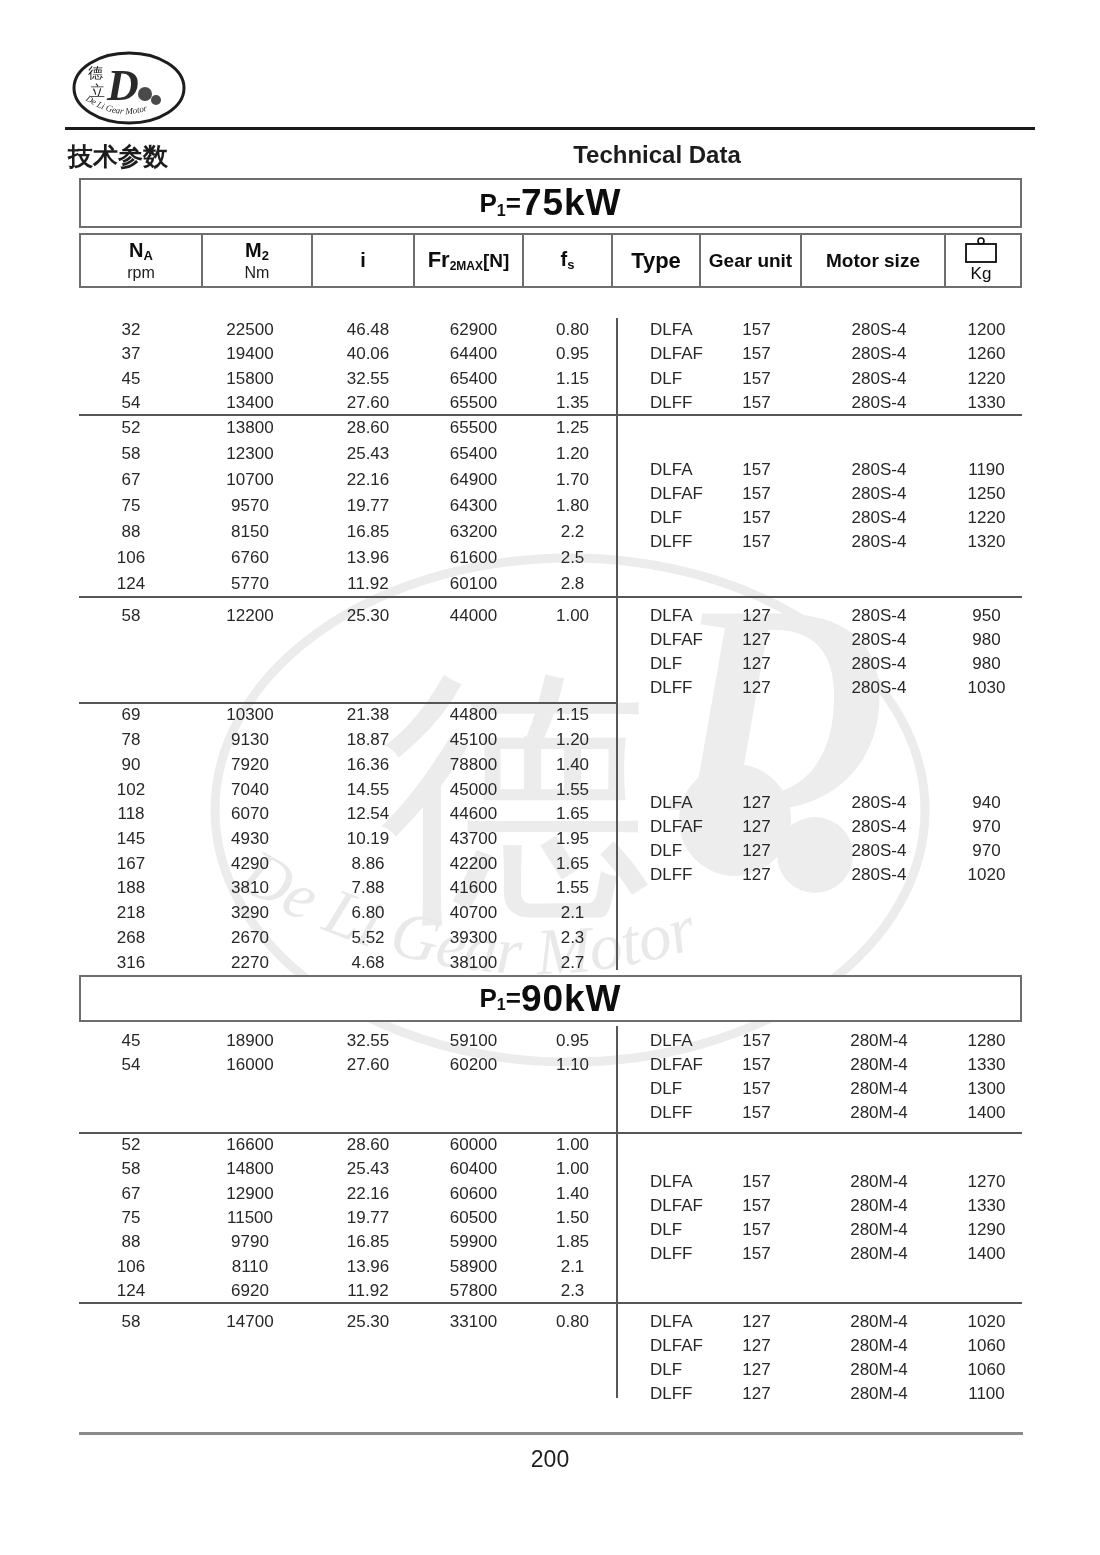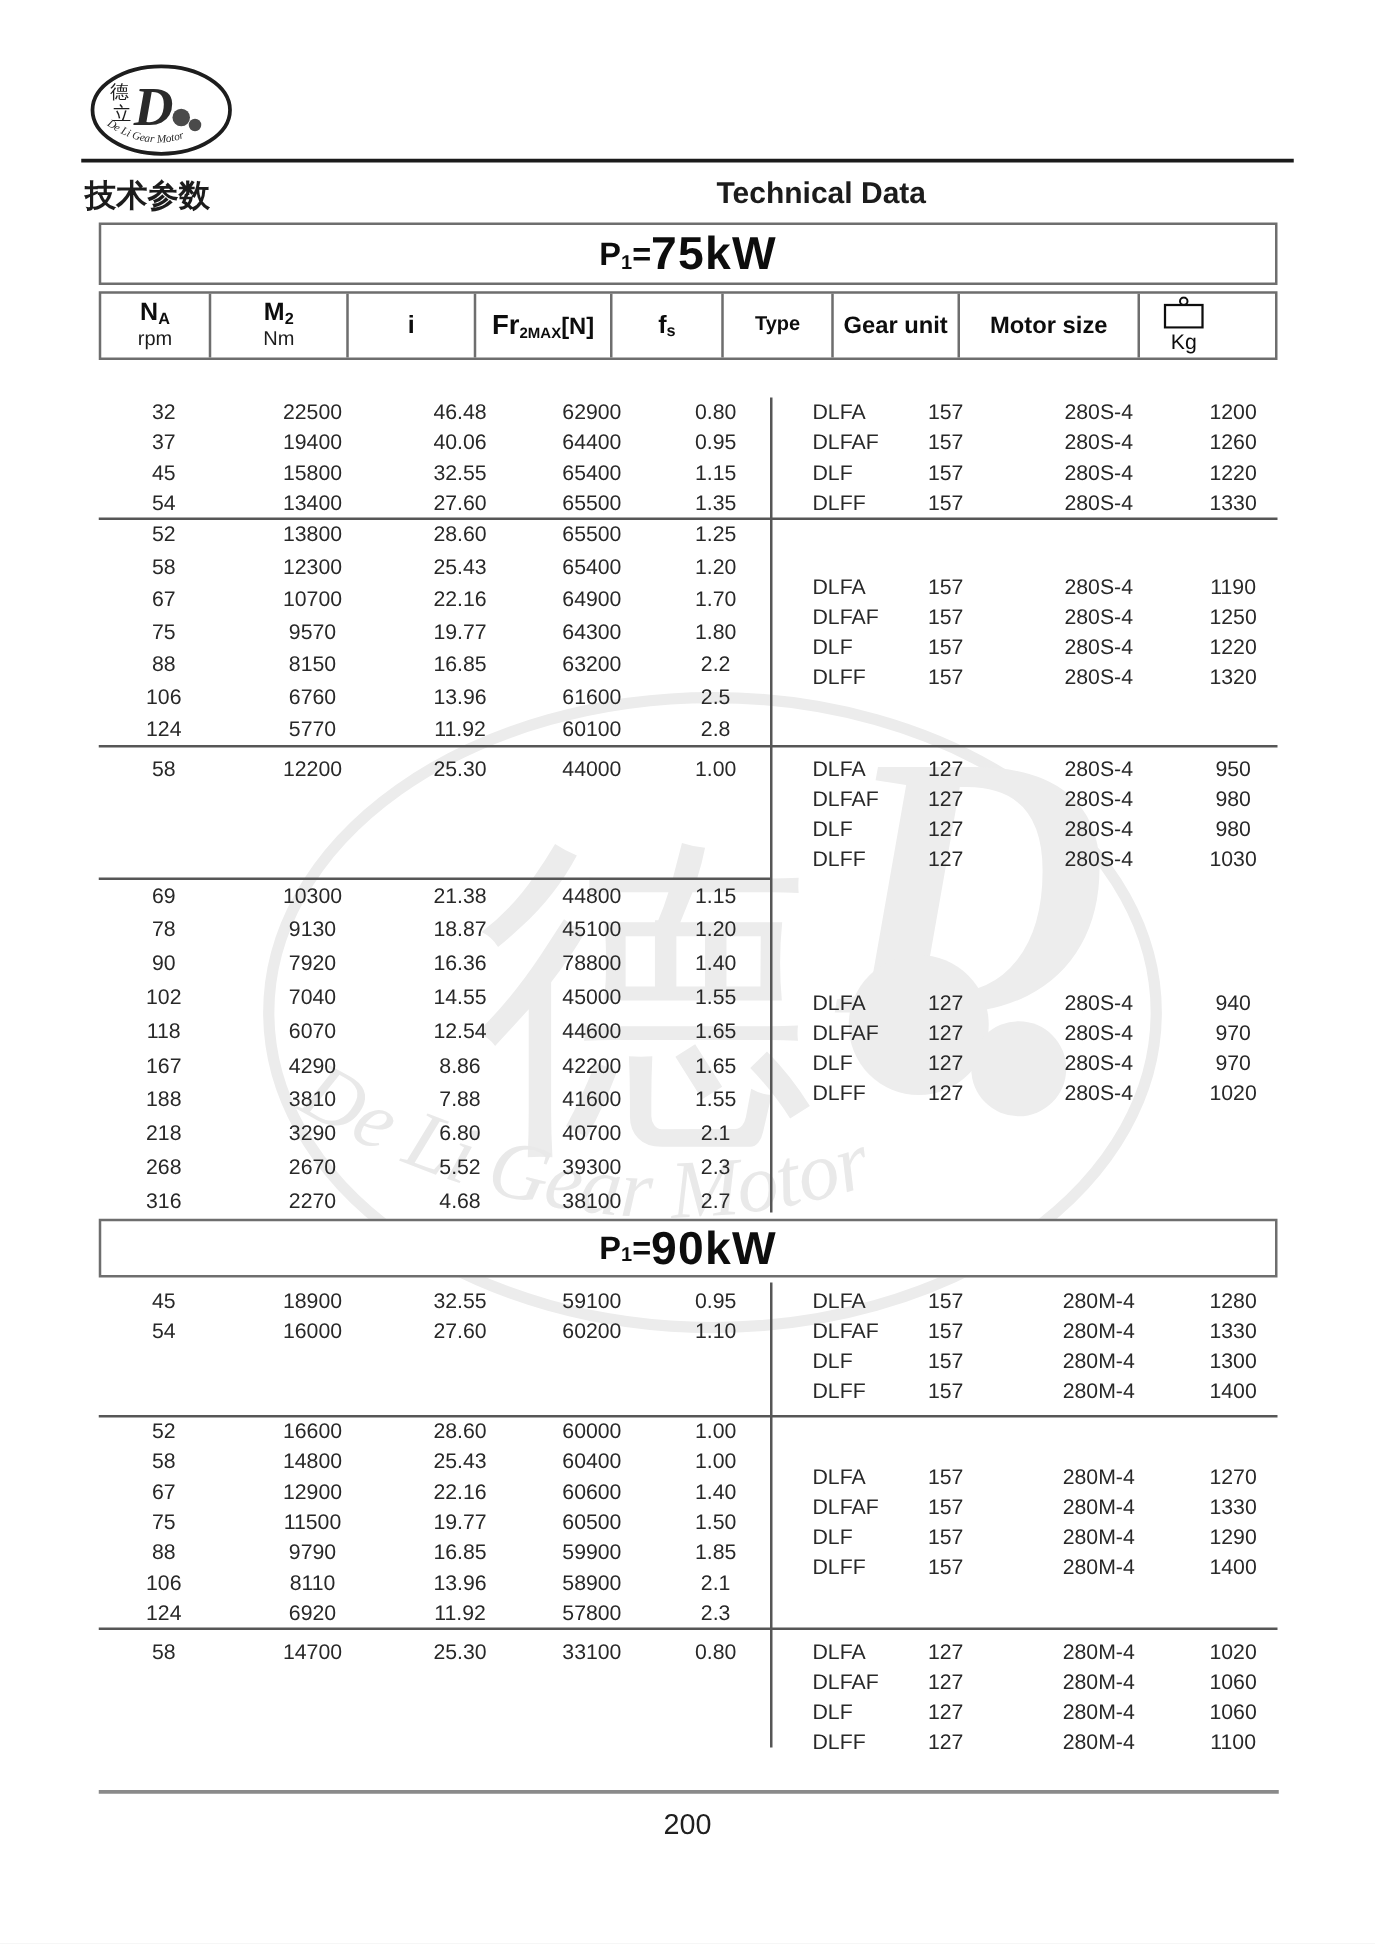--- a/index.html
+++ b/index.html
@@ -98,39 +98,39 @@
   <div class="abs tbl">
 
     <div class="power-box" style="top:0;">
       <span class="p">P</span>
         <span class="psub">1</span>
         <span class="peq">=</span>
         <span class="pval">75kW</span>
     </div>
 
     <div class="hdr-row">
-      <div class="hcell" style="width:88px;align-items:center;">
+      <div class="hcell" style="width:122px;align-items:center;">
         <div><span class="h-main">N</span><span class="h-sub sub-lower">A</span></div>
         <div class="h-unit">rpm</div>
       </div>
       <div class="hcell" style="width:110px;">
         <div><span class="h-main">M</span><span class="h-sub sub-lower">2</span></div>
         <div class="h-unit">Nm</div>
       </div>
       <div class="hcell" style="width:102px;">
         <div><span class="h-main">i</span></div>
       </div>
       <div class="hcell" style="width:109px;">
         <div><span class="h-main" style="font-size:22px;">Fr</span><span class="h-sub sub-lower" style="font-size:12px;">2MAX</span><span class="h-main" style="font-size:19px;">[N]</span></div>
       </div>
       <div class="hcell" style="width:89px;">
         <div><span class="h-main">f</span><span class="h-sub sub-lower">s</span></div>
       </div>
       <div class="hcell" style="width:88px;">
-        <div><span class="h-main" style="font-size:16px;">Type</span></div>
+        <div><span class="h-main" style="font-size:22px;">Type</span></div>
       </div>
       <div class="hcell" style="width:101px;">
         <div><span class="h-main" style="font-size:19px;">Gear unit</span></div>
       </div>
       <div class="hcell" style="width:144px;">
         <div><span class="h-main" style="font-size:19px;">Motor size</span></div>
       </div>
       <div class="hcell" style="width:70px;">
         <svg width="34" height="26" viewBox="0 0 34 26">
           <circle cx="17" cy="4" r="3" fill="none" stroke="#0d0d0d" stroke-width="1.6"></circle>
@@ -349,20 +349,27 @@
               <span class="dcell" style="width: 89px;">1.55</span>
             </div>
             <div class="drow">
               <span class="dcell" style="width: 104px;">118</span>
               <span class="dcell" style="width: 134px;">6070</span>
               <span class="dcell" style="width: 102px;">12.54</span>
               <span class="dcell" style="width: 109px;">44600</span>
               <span class="dcell" style="width: 89px;">1.65</span>
             </div>
             <div class="drow">
+              <span class="dcell" style="width: 104px;">145</span>
+              <span class="dcell" style="width: 134px;">4930</span>
+              <span class="dcell" style="width: 102px;">10.19</span>
+              <span class="dcell" style="width: 109px;">43700</span>
+              <span class="dcell" style="width: 89px;">1.95</span>
+            </div>
+            <div class="drow">
               <span class="dcell" style="width: 104px;">167</span>
               <span class="dcell" style="width: 134px;">4290</span>
               <span class="dcell" style="width: 102px;">8.86</span>
               <span class="dcell" style="width: 109px;">42200</span>
               <span class="dcell" style="width: 89px;">1.65</span>
             </div>
             <div class="drow">
               <span class="dcell" style="width: 104px;">188</span>
               <span class="dcell" style="width: 134px;">3810</span>
               <span class="dcell" style="width: 102px;">7.88</span>

